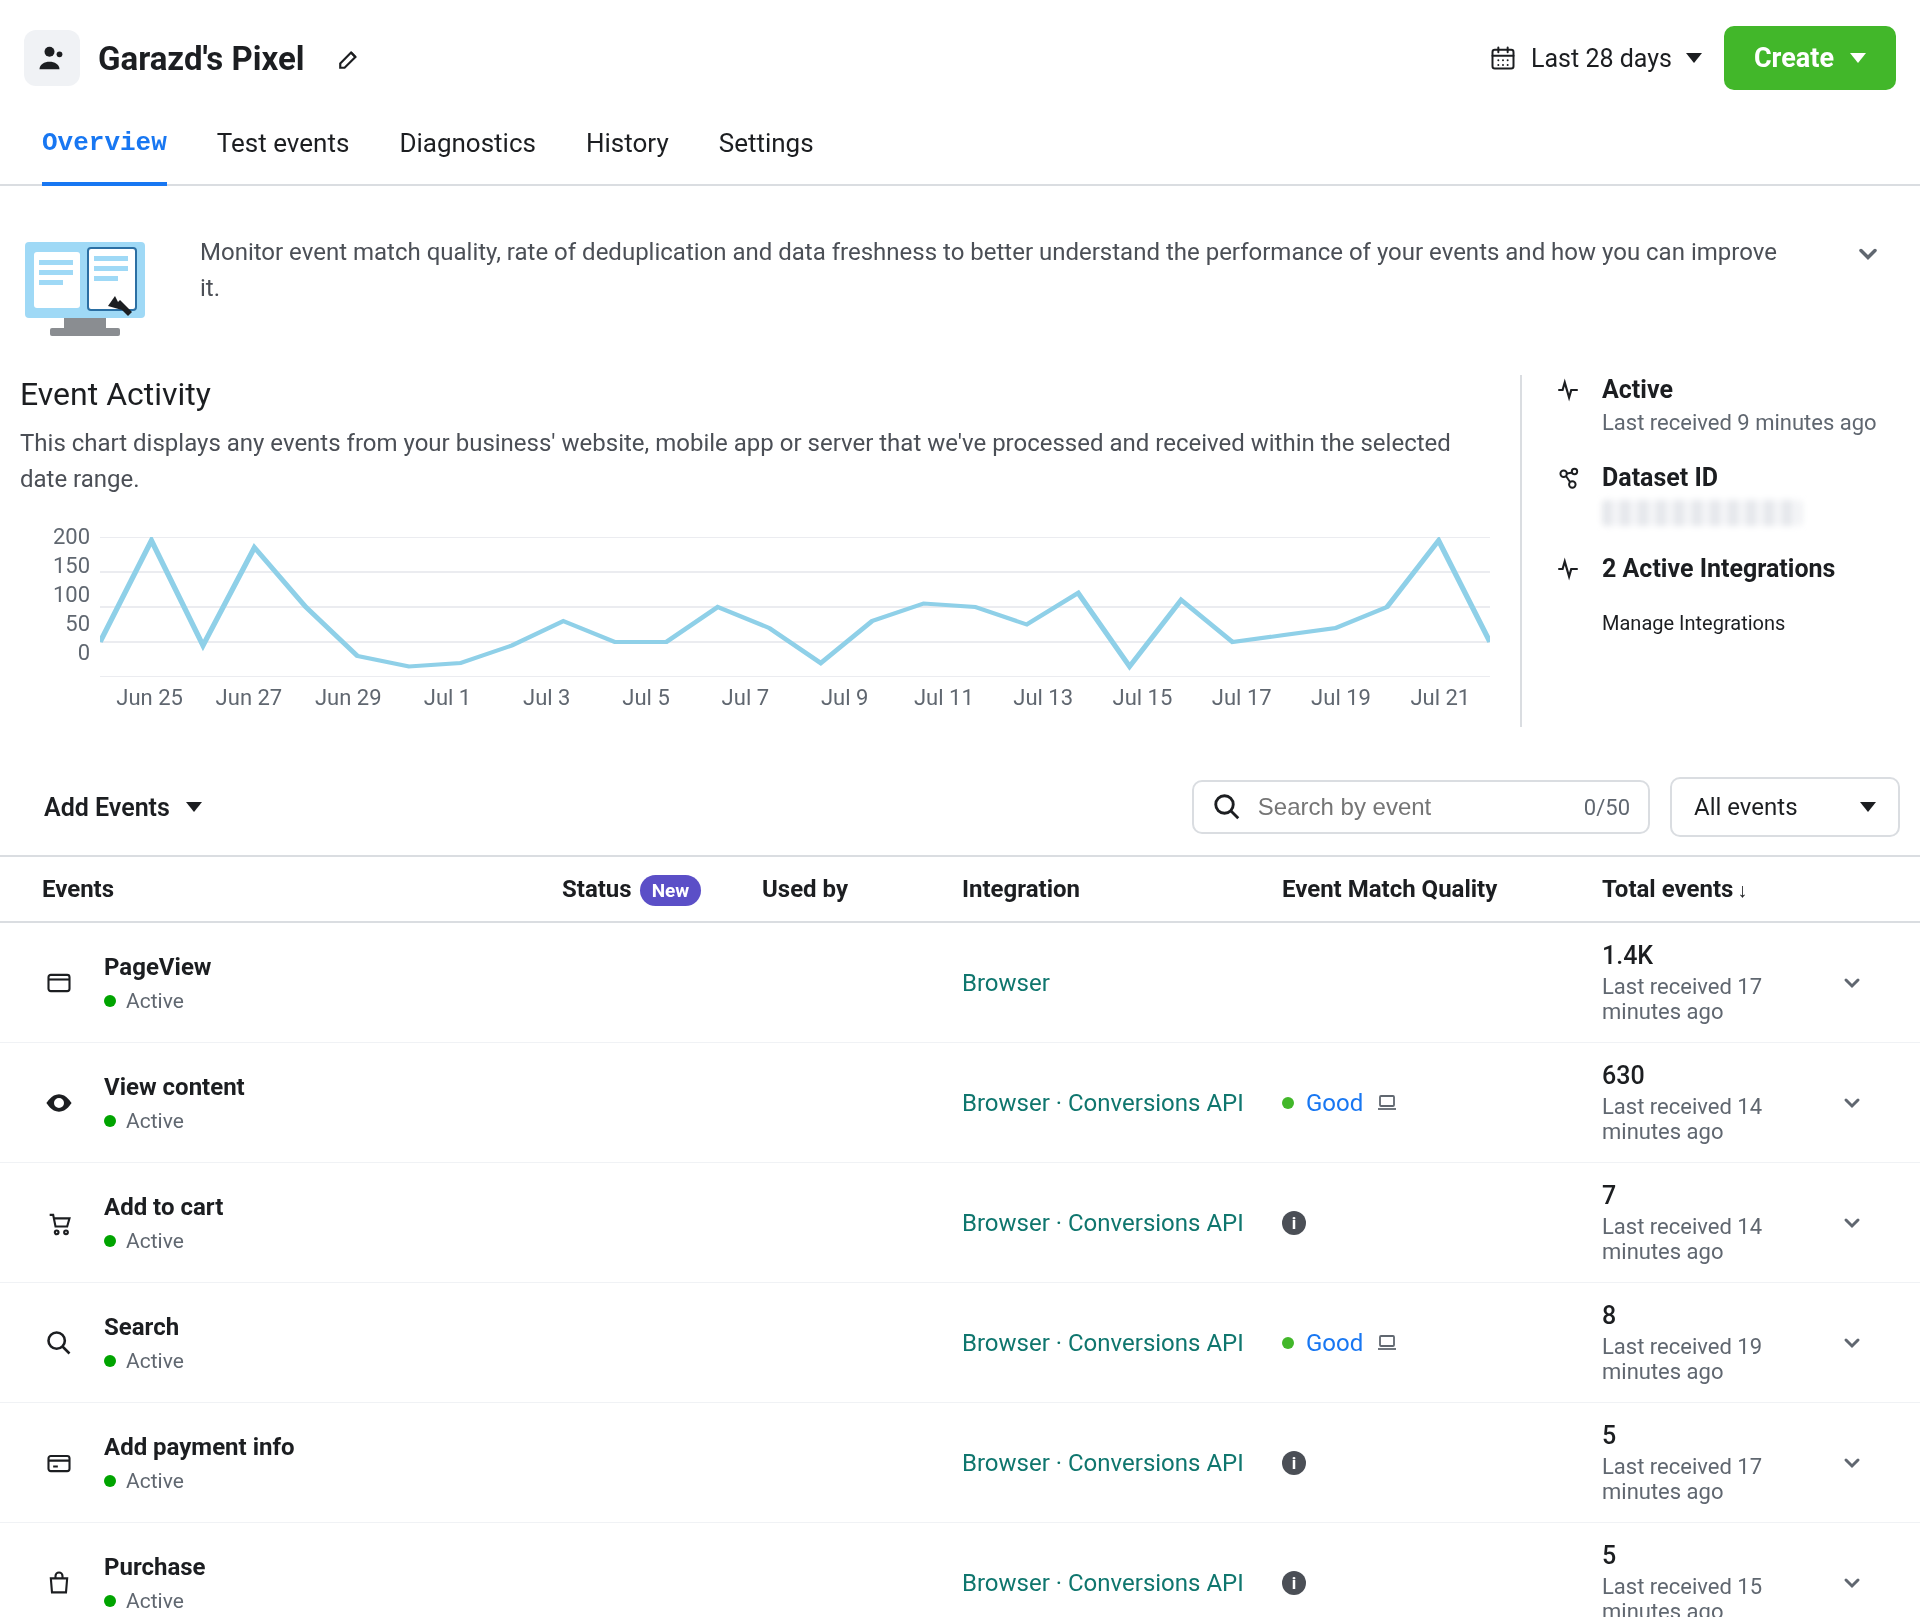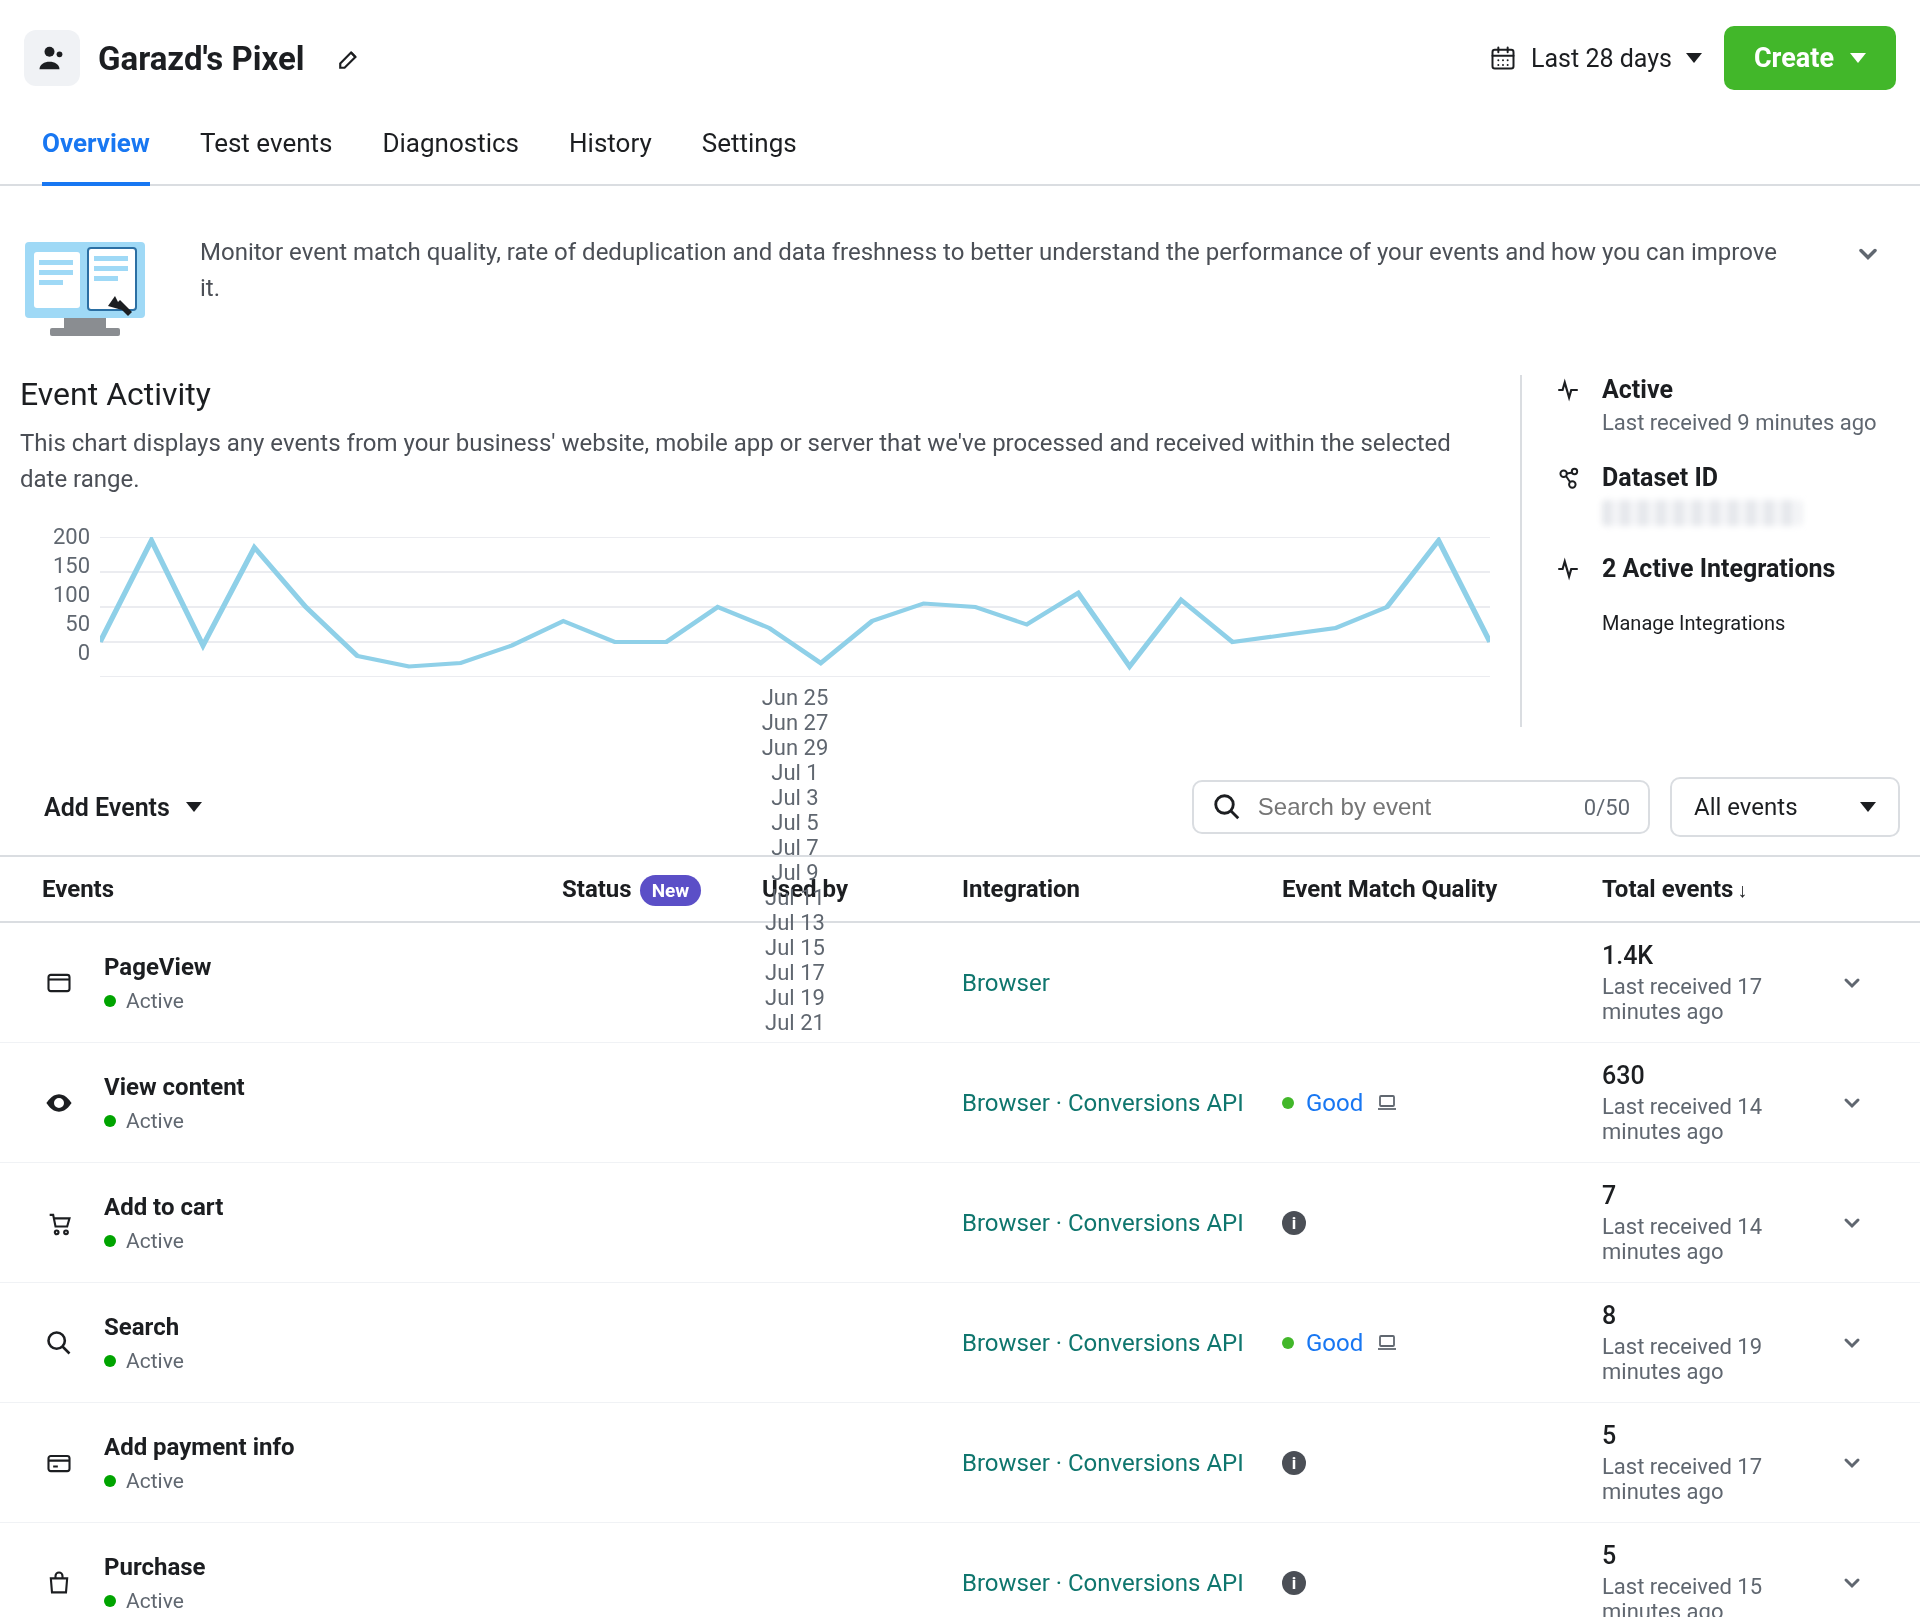--- a/index.html
+++ b/index.html
@@ -37,21 +37,21 @@
   .chev{width:0;height:0;border-left:8px solid transparent;border-right:8px solid transparent;border-top:10px solid #1c1e21;}
   .create-btn{
     background:#42b72a;color:#fff;border-radius:10px;padding:16px 30px;
     display:flex;align-items:center;gap:16px;font-size:27px;font-weight:700;cursor:pointer;
   }
   .create-btn .chev{border-top-color:#fff;}
 
   
   .tabs{display:flex;gap:50px;padding:14px 30px 0 42px;border-bottom:2px solid var(--border);}
   .tab{padding:14px 0 24px 0;font-size:26px;color:var(--text);cursor:pointer;}
-  .tab.active{color:var(--blue);font-weight:700;border-bottom:4px solid var(--blue);margin-bottom:-2px;}
+  .tab.active{color:var(--blue);font-weight:700;border-bottom:4px solid var(--blue);margin-bottom:-2px;font-family:Liberation Mono, monospace;}
 
   
   .banner{
     margin:48px 20px 36px 20px;display:flex;align-items:flex-start;gap:50px;
   }
   .monitor-icon{flex:0 0 auto;}
   .banner-body{flex:1;}
   .banner-title{font-size:27px;font-weight:700;margin-bottom:18px;}
   .banner-desc{font-size:24px;color:#4b4f56;line-height:1.5;}
   .banner-chev{font-size:30px;color:#606770;cursor:pointer;padding:6px 18px;}
@@ -63,21 +63,21 @@
 
   .section-title{font-size:32px;font-weight:400;margin-bottom:12px;}
   .section-desc{font-size:24px;color:#4b4f56;margin-bottom:30px;line-height:1.5;}
 
   .chart-box{position:relative;height:200px;}
   .y-labels{position:absolute;left:0;top:0;font-size:22px;color:#606770;text-align:right;width:70px;}
   .y-labels div{height:29px;line-height:20px;}
   .plot-area{position:absolute;left:80px;right:0;top:10px;height:140px;}
   .gridlines line{stroke:#e4e6eb;stroke-width:1.5;}
   .plot-line{fill:none;stroke:#8fd0e8;stroke-width:4;}
-  .x-labels{position:absolute;left:80px;right:0;top:158px;display:flex;justify-content:space-between;font-size:22px;color:#606770;flex-direction:column;}
+  .x-labels{position:absolute;left:80px;right:0;top:158px;display:flex;justify-content:space-between;font-size:22px;color:#606770;}
   .x-labels span{flex:1;text-align:center;}
 
   
   .info-row{display:flex;align-items:flex-start;gap:18px;margin-bottom:28px;}
   .info-row .icon-slot{flex:0 0 32px;display:flex;justify-content:center;padding-top:2px;}
   .info-label{font-size:25px;font-weight:700;}
   .info-sub{font-size:22px;color:#606770;margin-top:6px;text-align:center;}
   .blur-strip{margin-top:8px;height:26px;width:200px;background:repeating-linear-gradient(90deg,#e5e7eb 0 10px,#f5f6f8 10px 18px);filter:blur(3px);border-radius:4px;}
   .blur-strip.short{width:110px;}
   .manage-link{font-size:20px;color:#1c1e21;margin-left:50px;margin-top:26px;cursor:pointer;}

